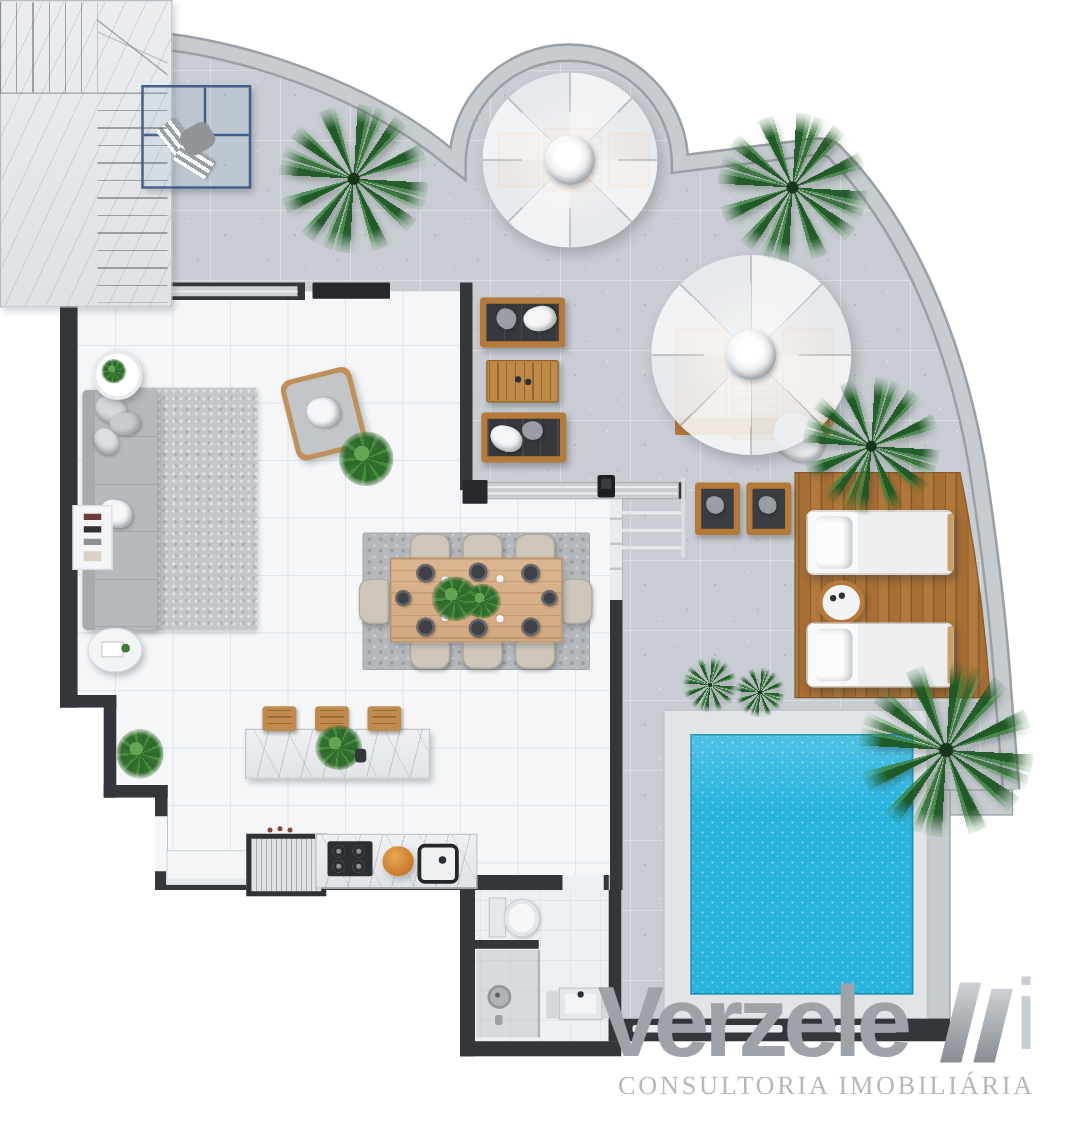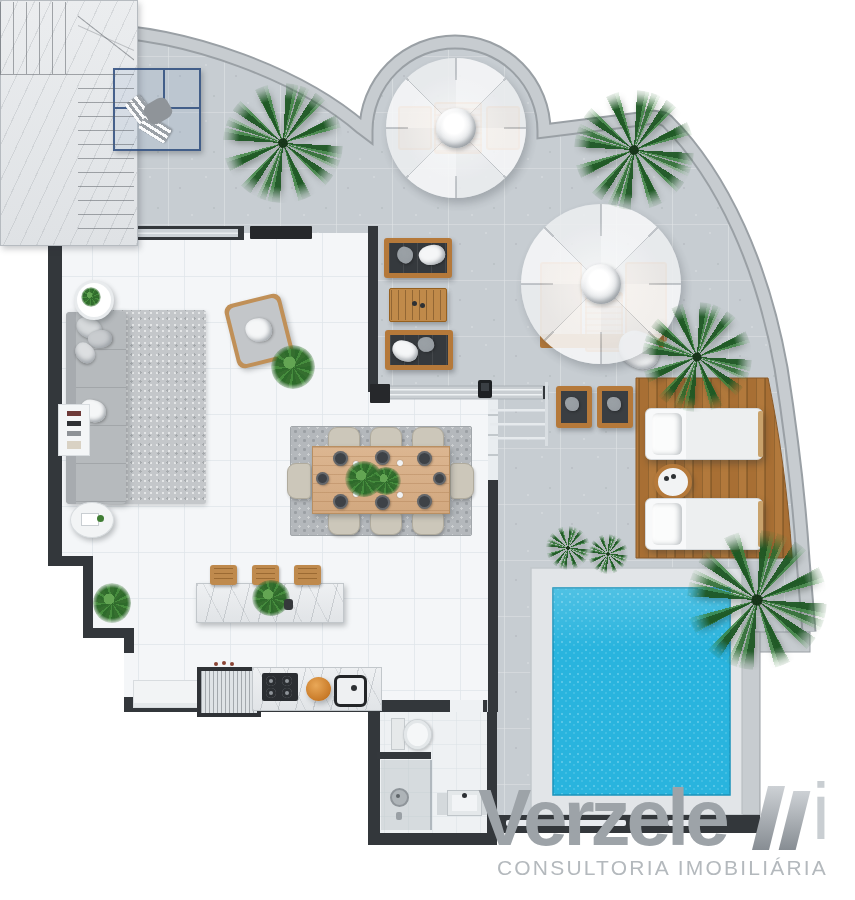--- a/index.html
+++ b/index.html
@@ -381,16 +381,16 @@
   <div class="bush" style="left:93px;top:583px;width:38px;height:40px;"></div>
 </div>
 
 <div class="logo" style="left:478px;top:782px;width:380px;height:100px;">
   <span class="wordmark abs" style="left:0;top:0;font-size:80px;">Verzele</span>
   <span class="abs" style="left:282px;top:4px;width:100px;height:66px;">
     <i class="bar" style="left:0;top:0;width:17px;height:64px;position:absolute;"></i>
     <i class="bar" style="left:26px;top:5px;width:17px;height:59px;position:absolute;"></i>
     <span class="mark-i" style="left:52px;top:-6px;font-size:80px;">i</span>
   </span>
-  <div class="tagline" style="left:0;top:74px;width:350px;font-size:21px;">CONSULTORIA IMOBILIÁRIA</div>
+  <div class="tagline" style="left:0;top:74px;width:350px;font-size:21px;font-family:Liberation Serif, serif;">CONSULTORIA IMOBILIÁRIA</div>
 </div>
 
 </div>
 
 </body></html>

